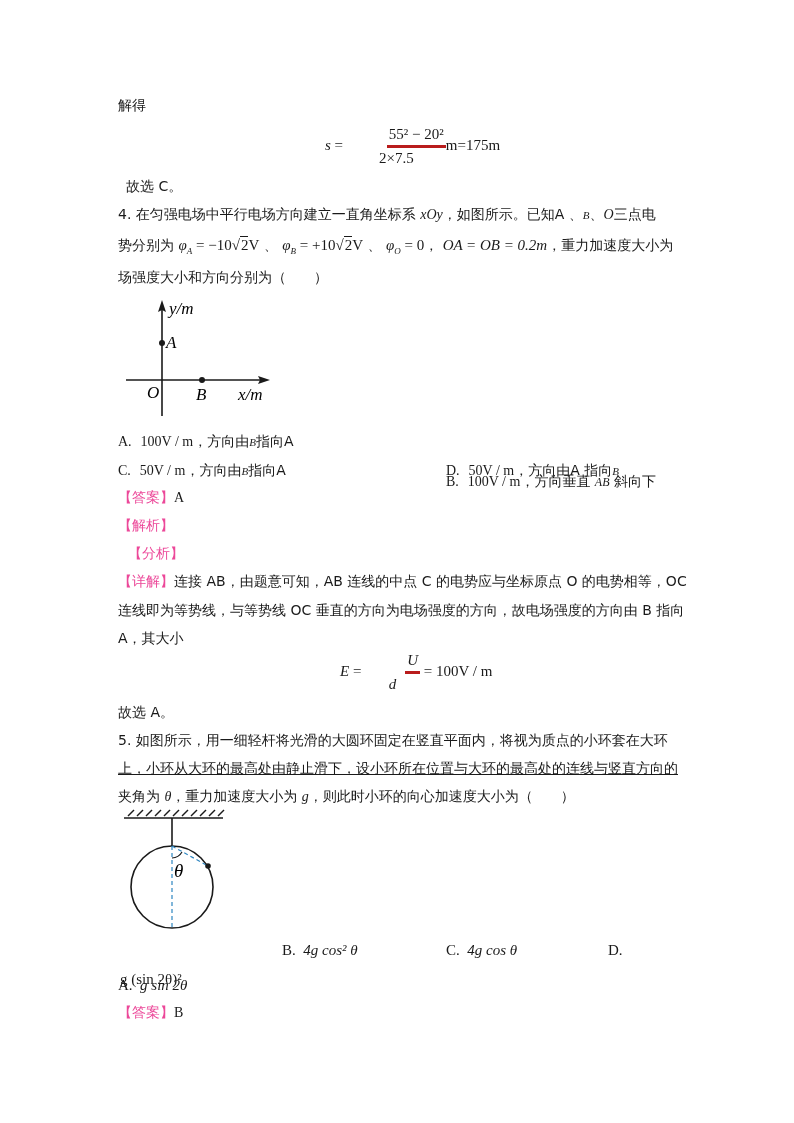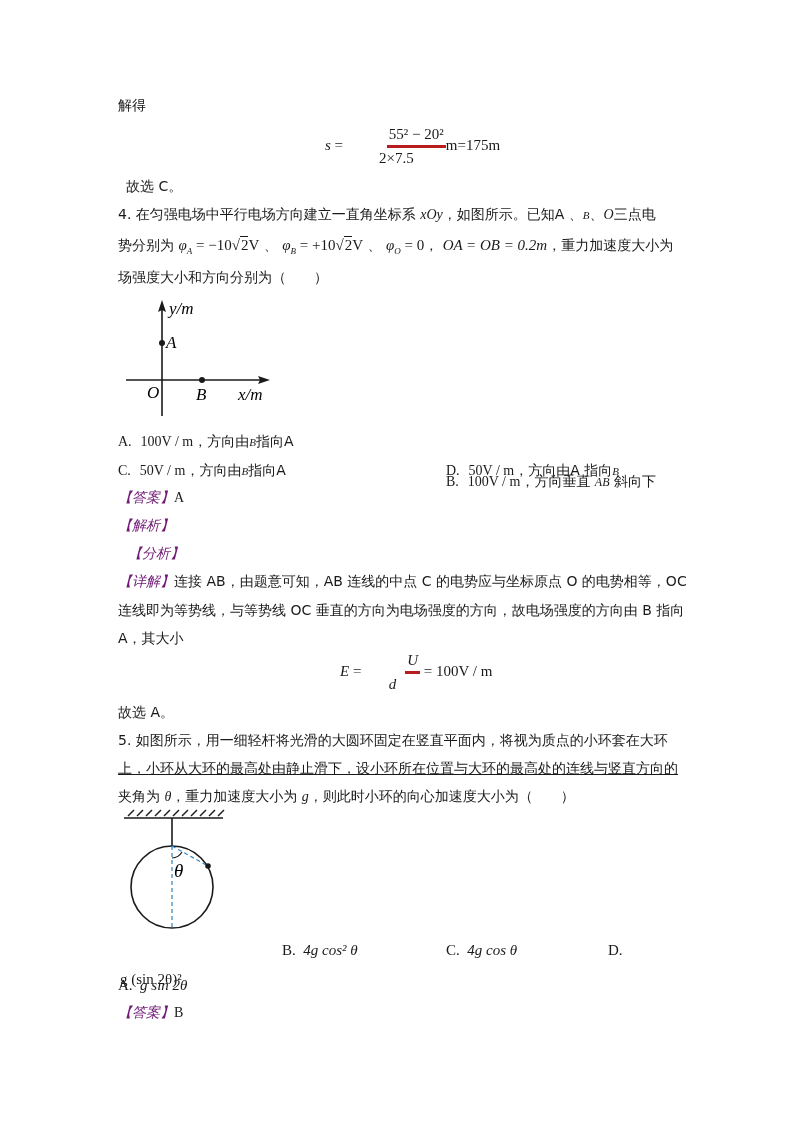--- a/index.html
+++ b/index.html
@@ -8,21 +8,21 @@
   .abs { position: absolute; white-space: nowrap; }
   .txt { font-size: 14px; line-height: 18px; }
   .serif { font-family: "Liberation Serif", "DejaVu Serif", serif; }
   .it { font-style: italic; font-family: "Liberation Serif", "DejaVu Serif", serif; }
   .math { font-family: "Liberation Serif", "DejaVu Serif", serif; font-size: 15px; }
   .frac { display: inline-block; vertical-align: middle; text-align: center; }
   .frac .num { display: block; padding: 0 2px 2px; border-bottom: 3px solid #b91c1c; margin-left: 40px; }
   .frac .den { display: block; padding-top: 2px; }
   sub { font-size: 9px; }
   .sqrt { border-top: 1px solid #1a1a1a; padding-left: 1px; }
-  .bracket { color: #701a75; font-style: italic; }
+  .bracket { color: #ec4899; }
 </style>
 </head>
 <body>
 
 <div class="abs txt" style="left:118px; top:96px;">解得</div>
 
 <div class="abs math" style="left:325px; top:126px;">
   <span class="it">s</span>
   <span> = </span>
   <span class="frac">

